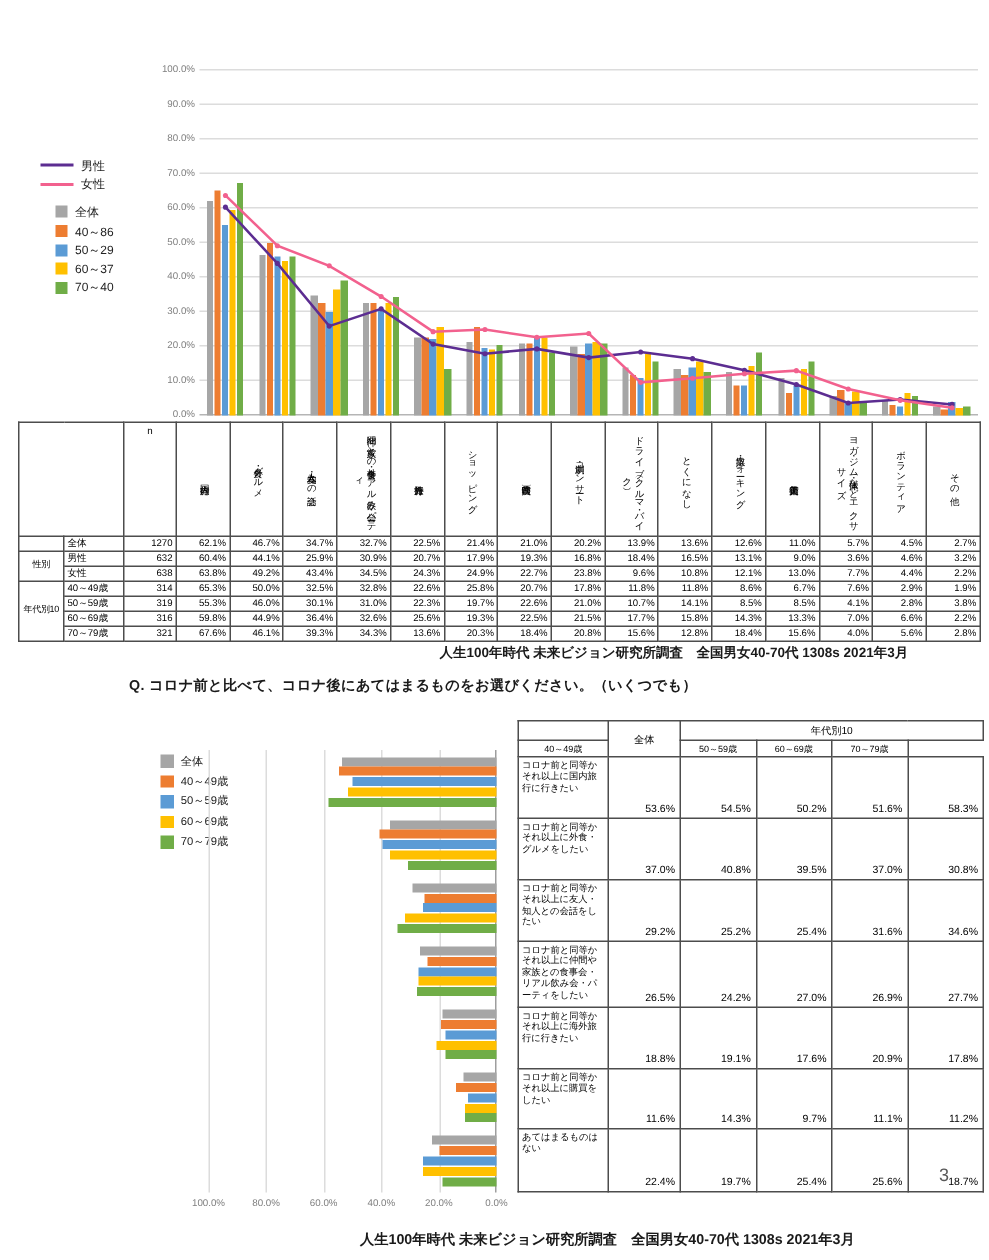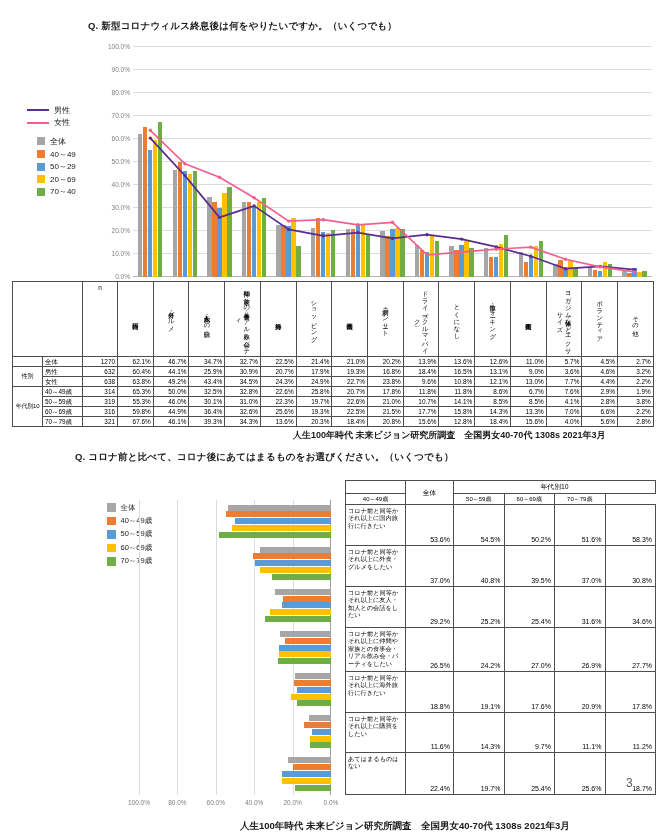--- a/index.html
+++ b/index.html
@@ -39,46 +39,45 @@
   .t2-head-sm { font-size:6px; text-align:center; }
   .t2-label { font-size:6.2px; text-align:left; vertical-align:top; padding:2px; line-height:7.4px; }
   .t2-val { font-size:7px; text-align:right; vertical-align:bottom; padding:1px 3px 2px 1px; }
   #page-num { font-size:12px; color:#595959; }
 </style>
 </head>
 <body>
 
 <div id="page" style="position:absolute;inset:0;">
 
-  <div class="abs qtitle" id="q1-title" style="left:88px;top:20px;">Q. 新型コロナウィルス終息後は何をやりたいですか。（いくつでも）</div>
 
   <div class="abs" id="c1-legend" style="left:27px;top:104px;">
       <div class="lg-item">
         <span class="lg-line" style="background: rgb(92, 45, 145);"></span>
         <span class="lg-label">男性</span>
       </div>
       <div class="lg-item" style="margin-bottom: 6px;">
         <span class="lg-line" style="background: rgb(242, 97, 142);"></span>
         <span class="lg-label">女性</span>
       </div>
       <div class="lg-item">
         <span class="lg-sq" style="background: rgb(166, 166, 166);"></span>
         <span class="lg-label">全体</span>
       </div>
       <div class="lg-item">
         <span class="lg-sq" style="background: rgb(237, 125, 49);"></span>
-        <span class="lg-label">40～49</span>
+        <span class="lg-label">40～86</span>
       </div>
       <div class="lg-item">
         <span class="lg-sq" style="background: rgb(91, 155, 213);"></span>
         <span class="lg-label">50～29</span>
       </div>
       <div class="lg-item">
         <span class="lg-sq" style="background: rgb(255, 192, 0);"></span>
-        <span class="lg-label">20～69</span>
+        <span class="lg-label">60～37</span>
       </div>
       <div class="lg-item">
         <span class="lg-sq" style="background: rgb(112, 173, 71);"></span>
         <span class="lg-label">70～40</span>
       </div>
     </div>
   <div class="abs" id="c1-yticks" style="left:95px;top:47px;width:35px;height:230px;">
       <div class="ytick" style="top: 226px;">0.0%</div>
       <div class="ytick" style="top: 203px;">10.0%</div>
       <div class="ytick" style="top: 180px;">20.0%</div>
@@ -389,21 +388,21 @@
           <td class="num">15.6%</td>
           <td class="num">4.0%</td>
           <td class="num">5.6%</td>
           <td class="num">2.8%</td>
         </tr>
       </tbody>
     </table>
 
   <div class="abs footer-note" id="footer1" style="left:293px;top:429px;font-size:9px;">人生100年時代 未来ビジョン研究所調査　全国男女40-70代 1308s  2021年3月</div>
 
-  <div class="abs qtitle" id="q2-title" style="left:75px;top:451px;">Q. コロナ前と比べて、コロナ後にあてはまるものをお選びください。（いくつでも）</div>
+  <div class="abs qtitle" id="q2-title" style="left:86px;top:451px;">Q. コロナ前と比べて、コロナ後にあてはまるものをお選びください。（いくつでも）</div>
 
   <div class="abs" id="c2-legend" style="left:107px;top:501px;">
       <div class="lg2-item">
         <span class="lg2-sq" style="background: rgb(166, 166, 166);"></span>
         <span class="lg2-label">全体</span>
       </div>
       <div class="lg2-item">
         <span class="lg2-sq" style="background: rgb(237, 125, 49);"></span>
         <span class="lg2-label">40～49歳</span>
       </div>

